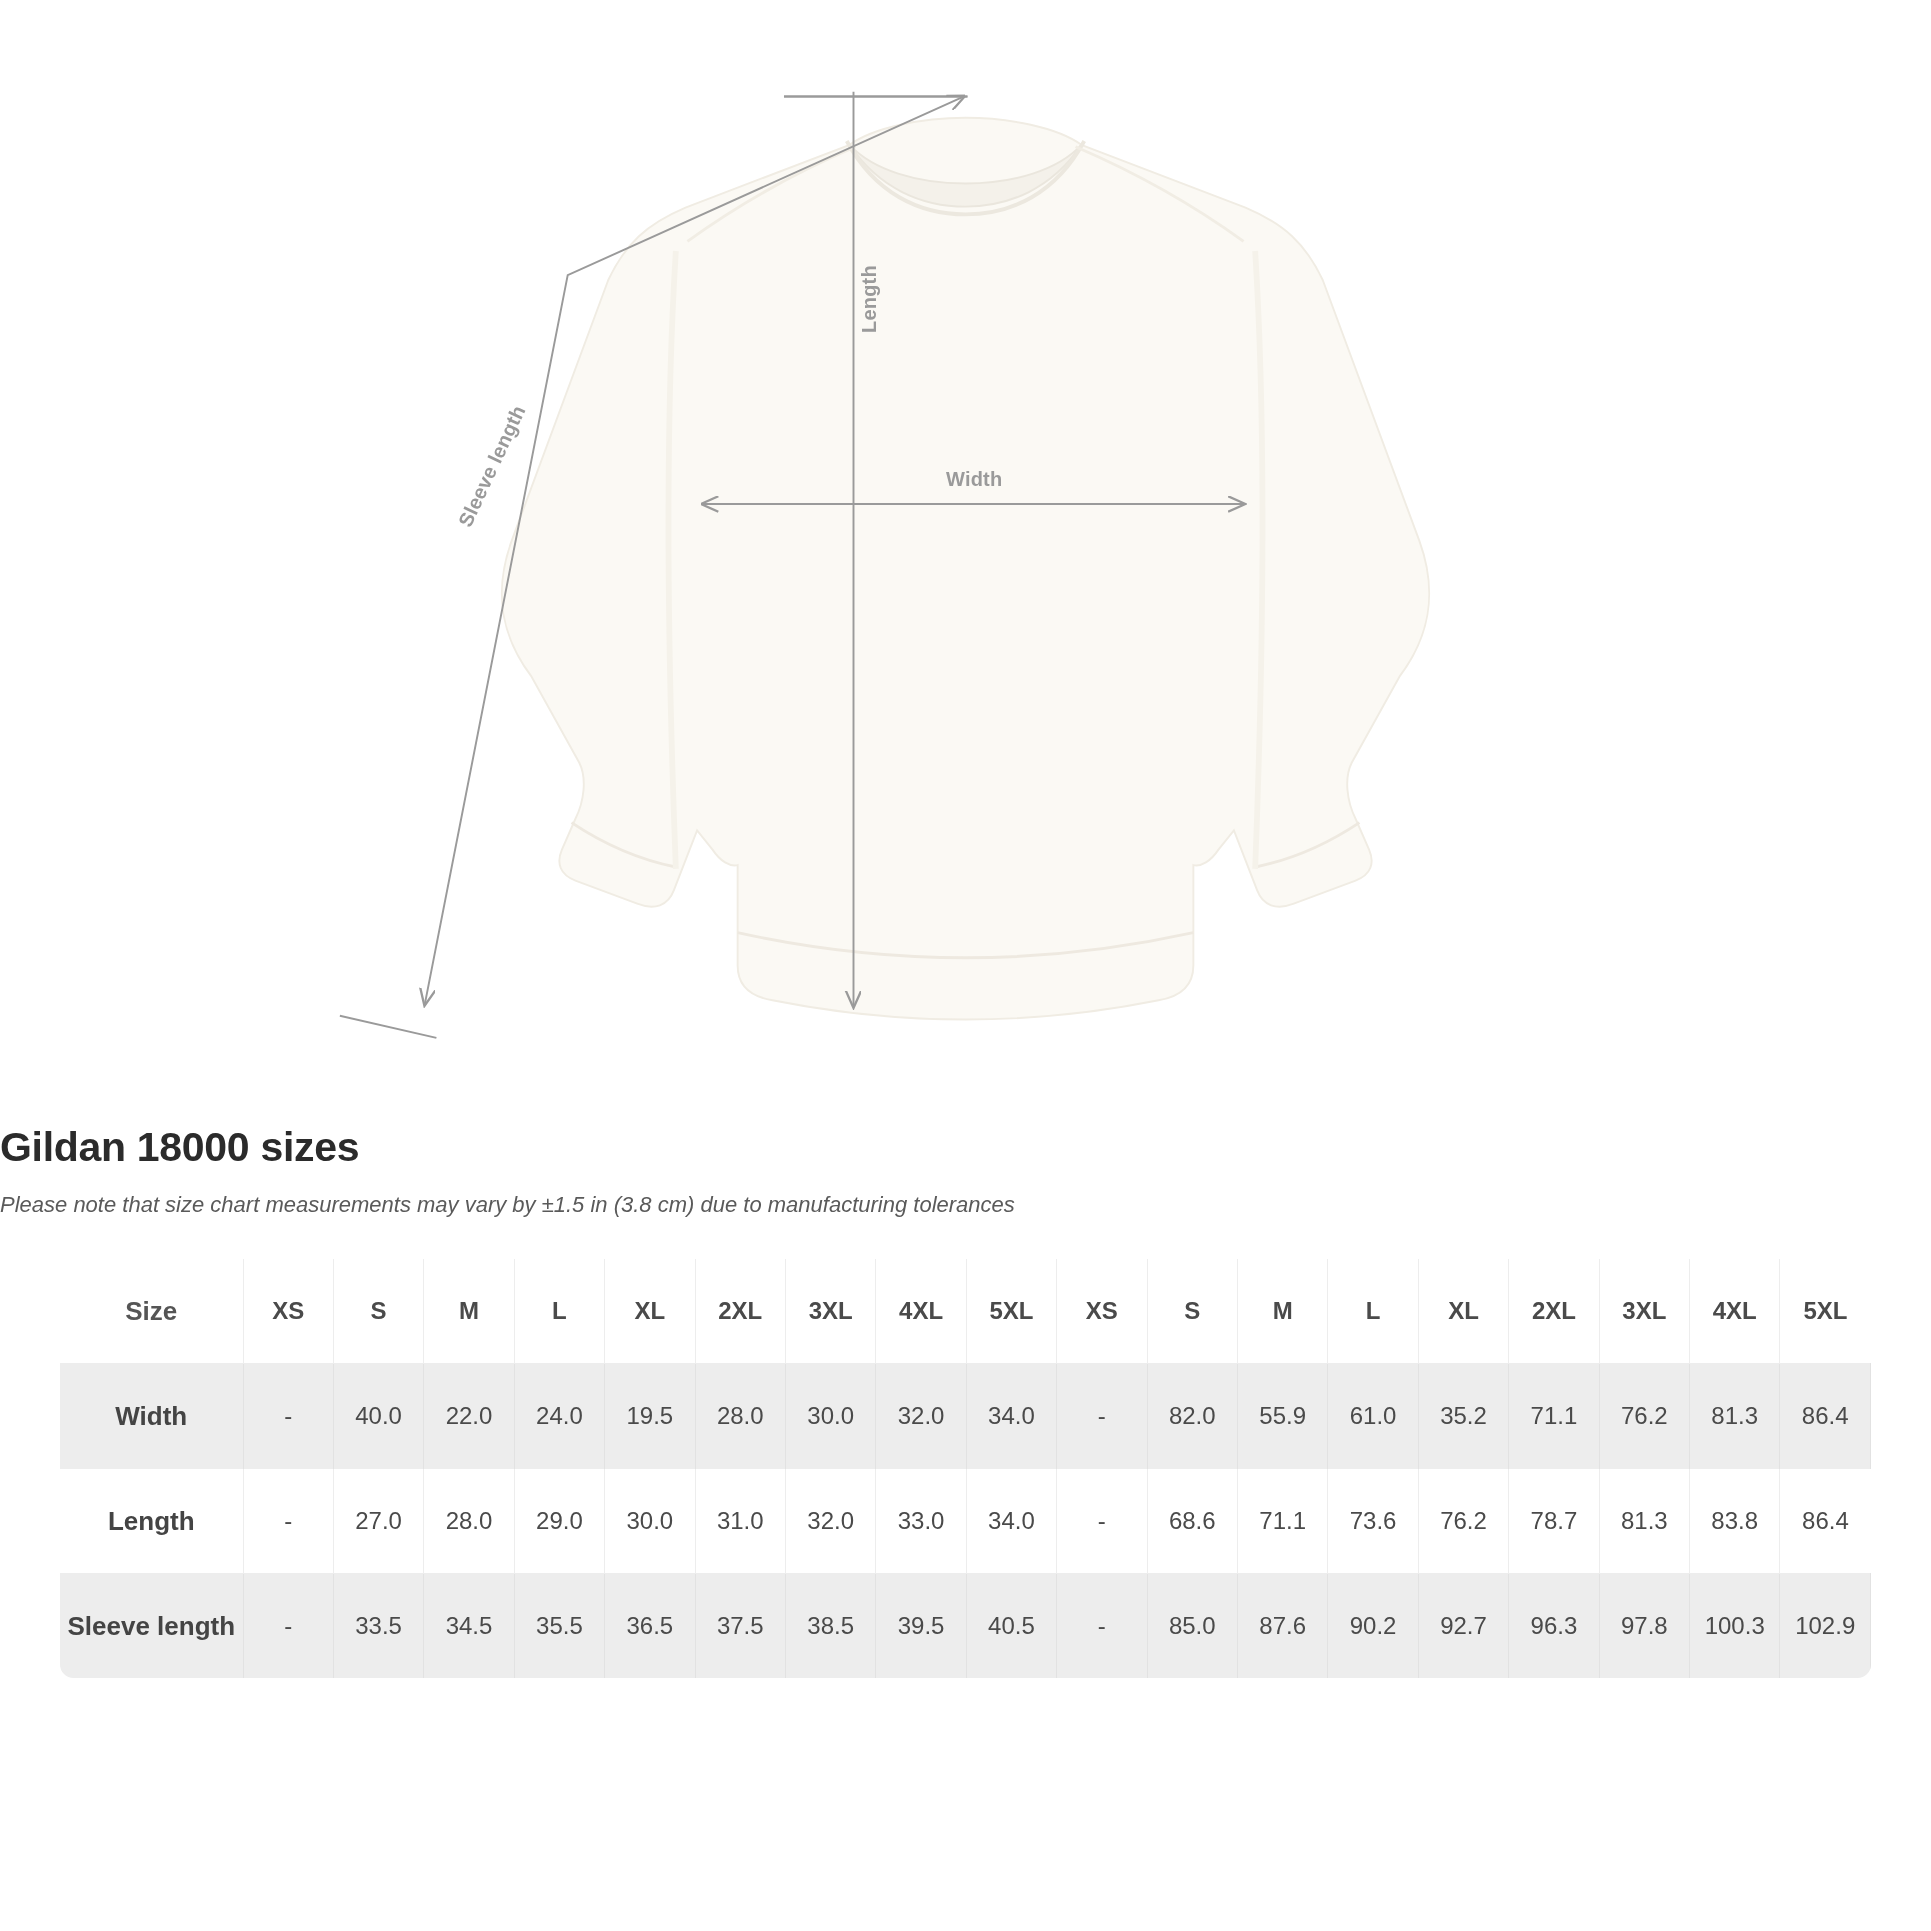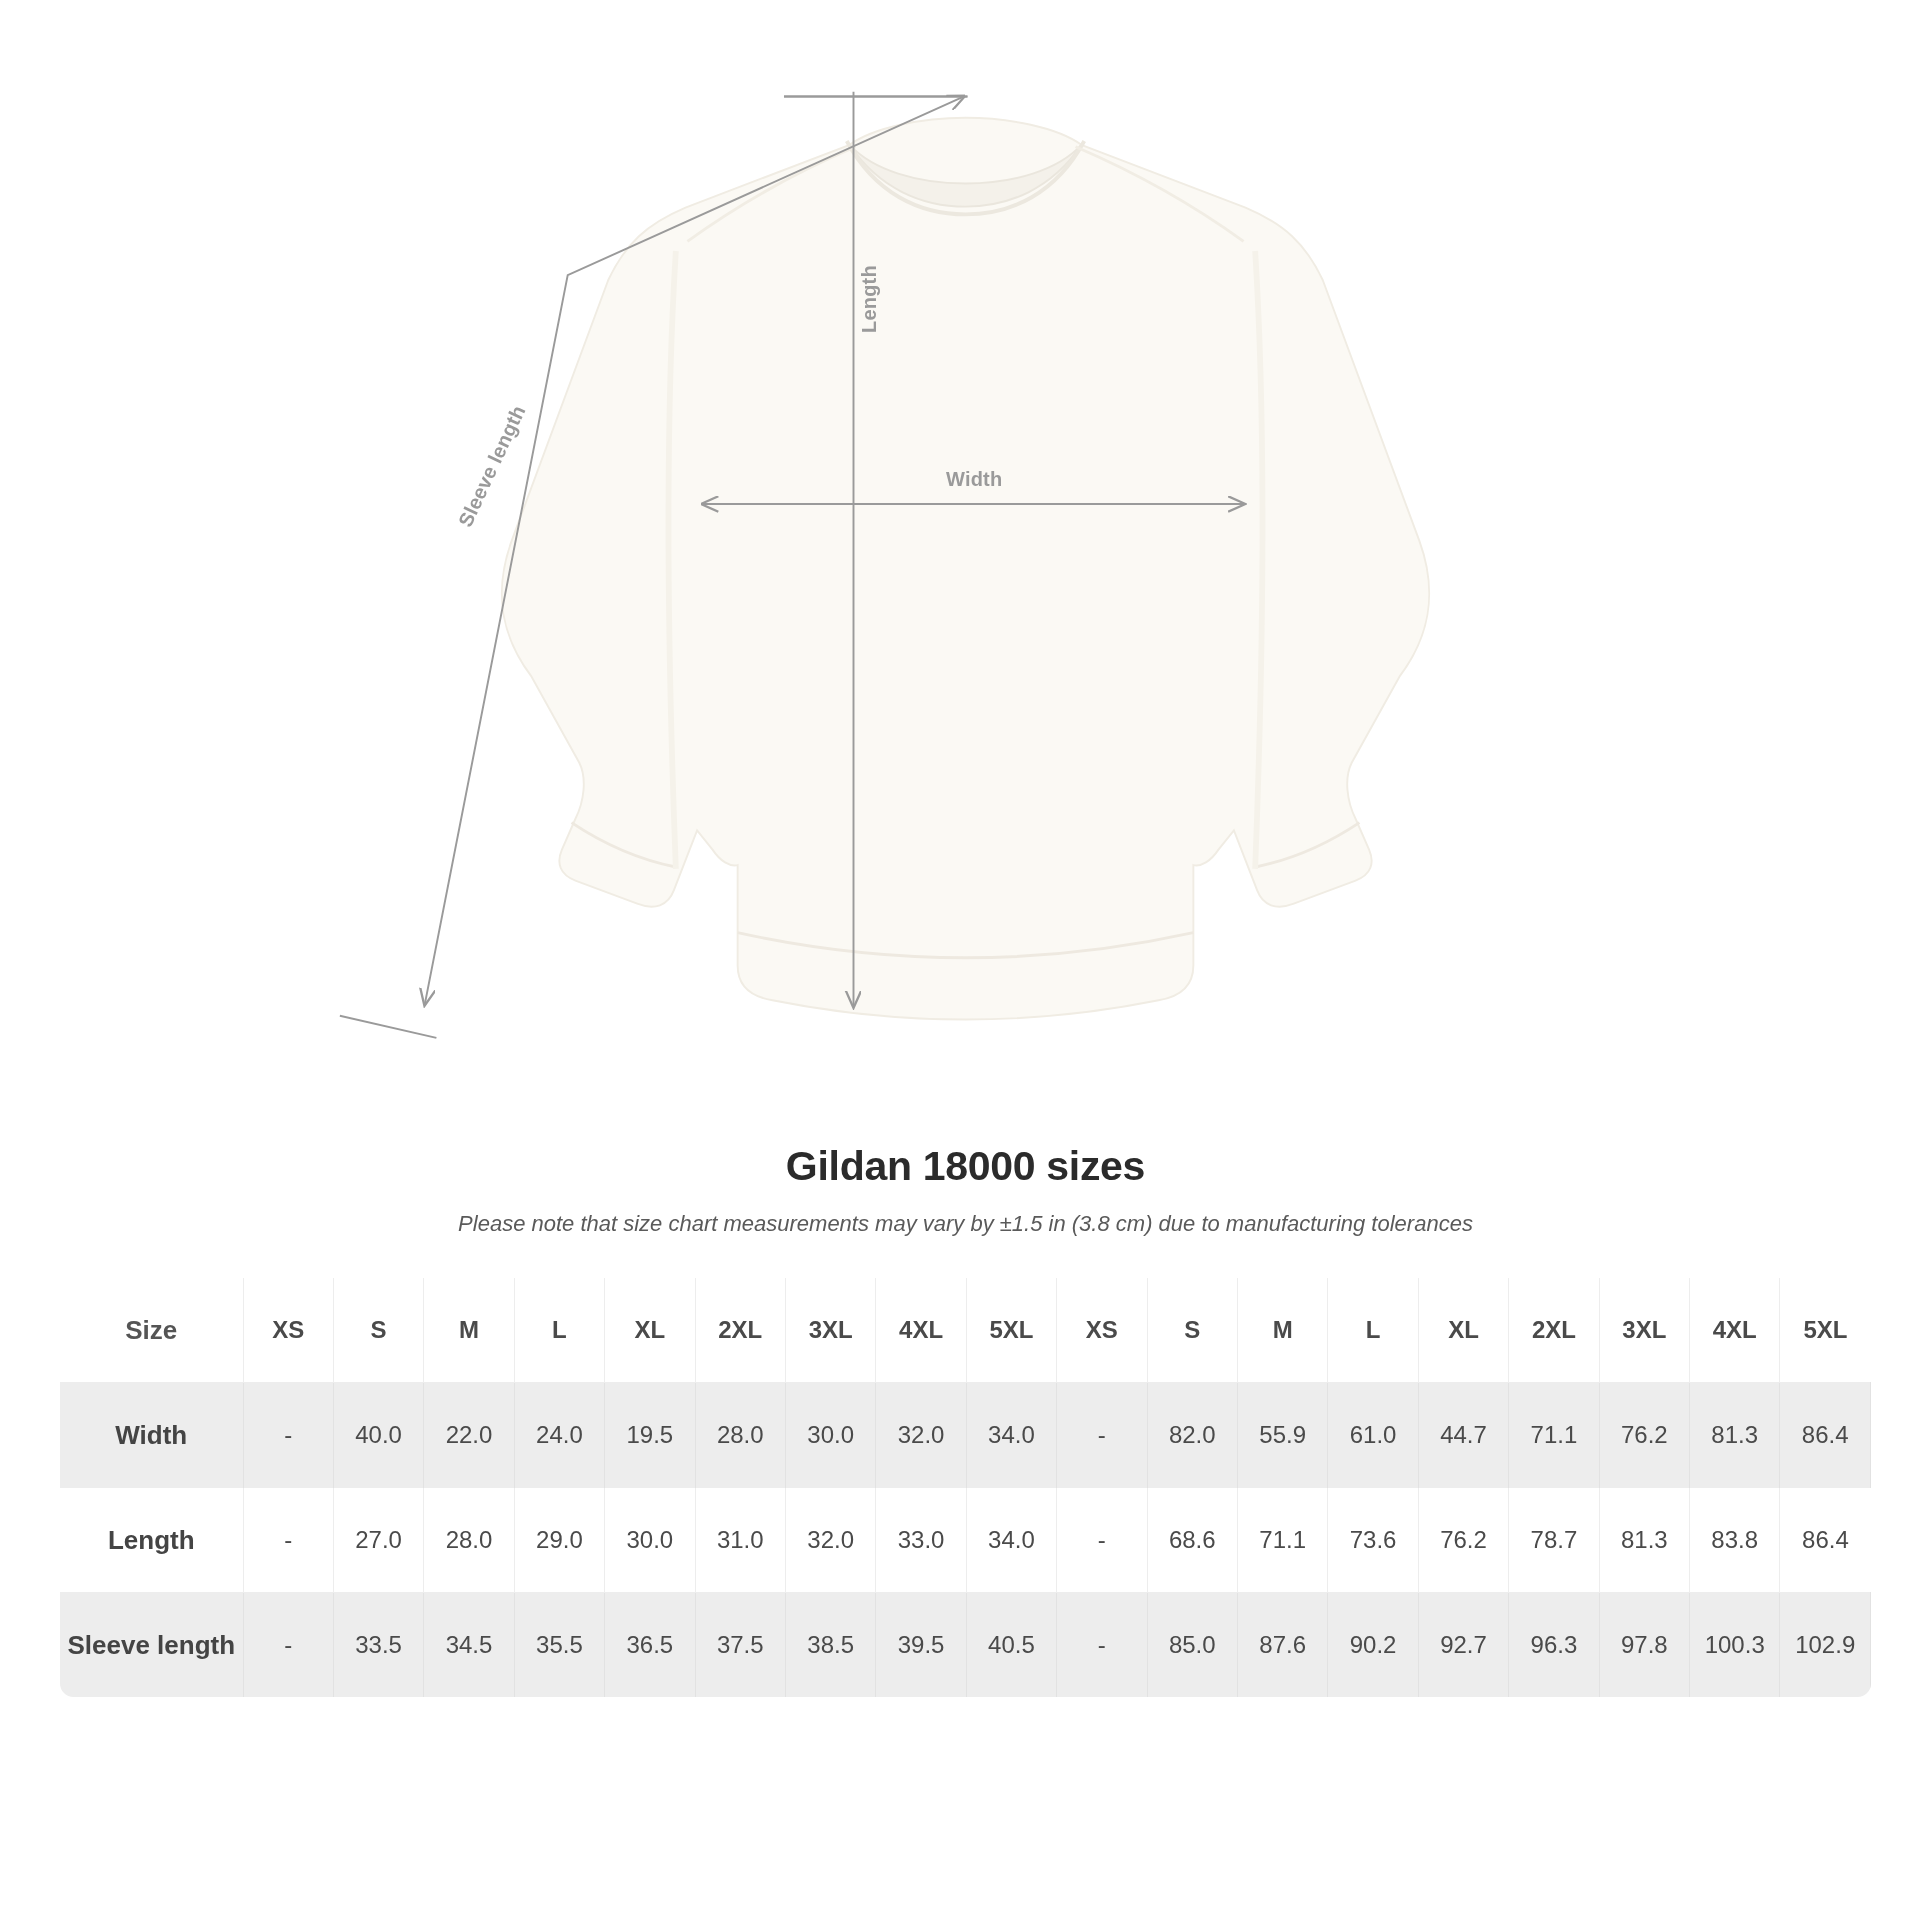--- a/index.html
+++ b/index.html
@@ -52,22 +52,22 @@
   .dim-label.sleeve-label {
     left: 454px;
     top: 521px;
     transform: rotate(-65deg);
     transform-origin: left top;
     white-space: nowrap;
   }
 
   
   .title-block {
-    text-align: center;
-    margin-top: 23px;
+    text-align: left;
+    margin-top: 4px;
   }
   .chart-title {
     font-size: 41px;
     font-weight: bold;
     color: #2b2b2b;
     margin: 0;
     letter-spacing: -0.3px;
   }
   .chart-note {
     font-size: 22px;
@@ -277,21 +277,21 @@
           <td>24.0</td>
           <td>19.5</td>
           <td>28.0</td>
           <td>30.0</td>
           <td>32.0</td>
           <td>34.0</td>
           <td>-</td>
           <td>82.0</td>
           <td>55.9</td>
           <td>61.0</td>
-          <td>44.7</td>
+          <td>35.2</td>
           <td>71.1</td>
           <td>76.2</td>
           <td>81.3</td>
           <td>86.4</td>
         </tr>
 
         <tr class="data-row">
           <td class="rowlabel">Length</td>
           <td>-</td>
           <td>27.0</td>

